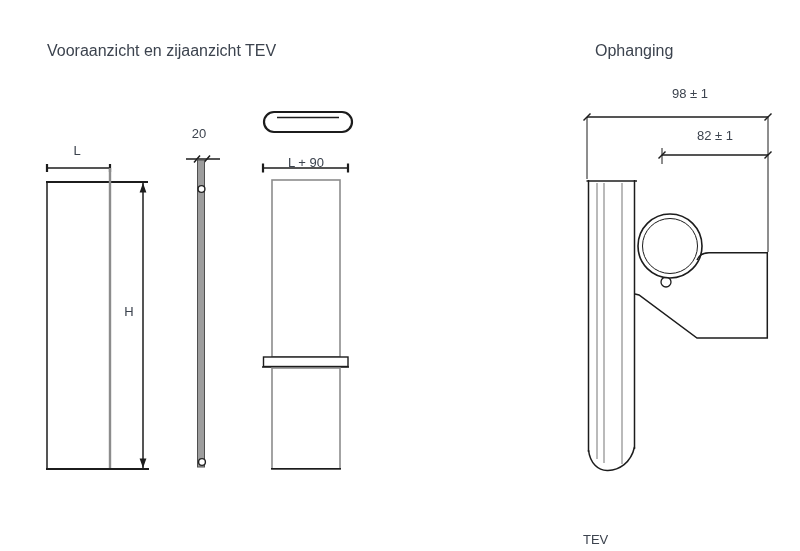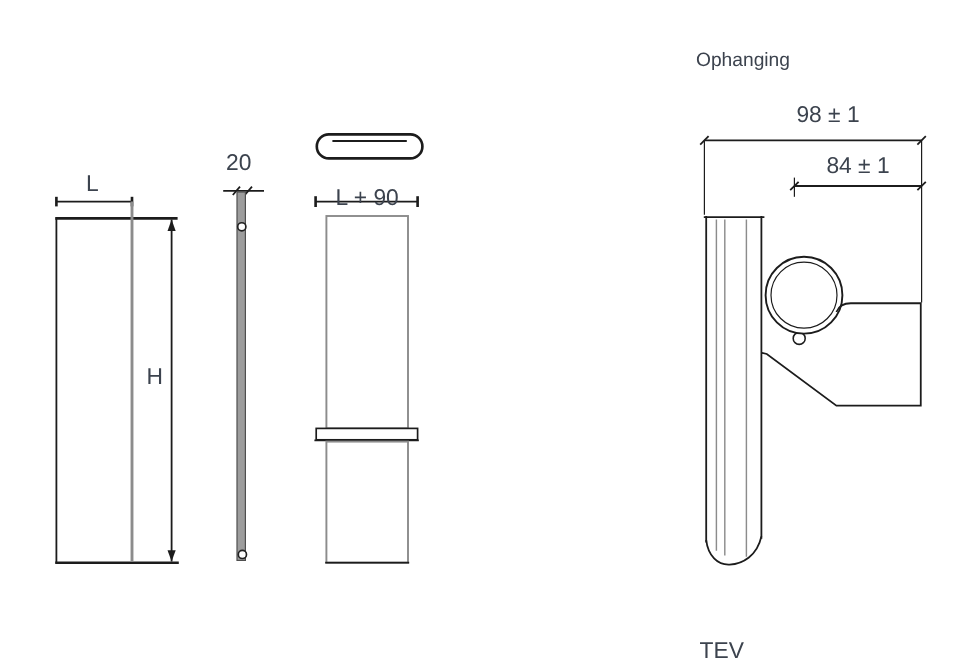--- a/index.html
+++ b/index.html
@@ -7,21 +7,21 @@
     position:relative;
     width:800px;height:551px;
     background:#ffffff;
     font-family:"Liberation Sans", sans-serif;
     overflow:hidden;
   }
   #drawing{position:absolute;left:0;top:0;}
   .lbl{
     position:absolute;
     color:#3c434e;
-    font-size:19px;
+    font-size:13px;
     line-height:1.1;
     white-space:nowrap;
   }
   .lbl.title{font-size:16px;}
   .lbl.center{transform:translateX(-50%);}
   
   .ln   {stroke:#1c1c1c;stroke-width:1.5;fill:none;}
   .ln2  {stroke:#1c1c1c;stroke-width:2.2;fill:none;}
   .thin {stroke:#1c1c1c;stroke-width:1;fill:none;}
   .tick {stroke:#1c1c1c;stroke-width:2.2;fill:none;}
@@ -114,29 +114,30 @@
       <g>
         <circle cx="666" cy="282" r="5" fill="#ffffff" stroke="#1c1c1c" stroke-width="1.3"></circle>
         <circle cx="670" cy="246" r="32" fill="#ffffff" stroke="#1c1c1c" stroke-width="1.6"></circle>
         <circle cx="670" cy="246" r="27.5" fill="none" stroke="#1c1c1c" stroke-width="1"></circle>
       </g>
 
       <path class="ln" d="M635,294 L639,295 L697,338 L767.3,338 L767.3,252.7 L709,252.7 Q700,252.7 697,260"></path>
     </g>
   </svg>
 
+  <div class="lbl title" style="left:47px;top:42px;">Vooraanzicht en zijaanzicht TEV</div>
 
-  <div class="lbl title" style="left:580px;top:42px;">Ophanging</div>
+  <div class="lbl title" style="left:595px;top:42px;">Ophanging</div>
 
   <div class="lbl center" style="left:77px;top:144px;">L</div>
 
   <div class="lbl center" style="left:199px;top:127px;">20</div>
 
   <div class="lbl center" style="left:306px;top:156px;">L + 90</div>
 
   <div class="lbl center" style="left:129px;top:305px;">H</div>
 
   <div class="lbl center" style="left:690px;top:87px;">98 ± 1</div>
 
-  <div class="lbl center" style="left:715px;top:129px;">84 ± 1</div>
+  <div class="lbl center" style="left:715px;top:129px;">82 ± 1</div>
 
   <div class="lbl" style="left:583px;top:500px;margin-top:33px;">TEV</div>
 </div>
 
 </body></html>

